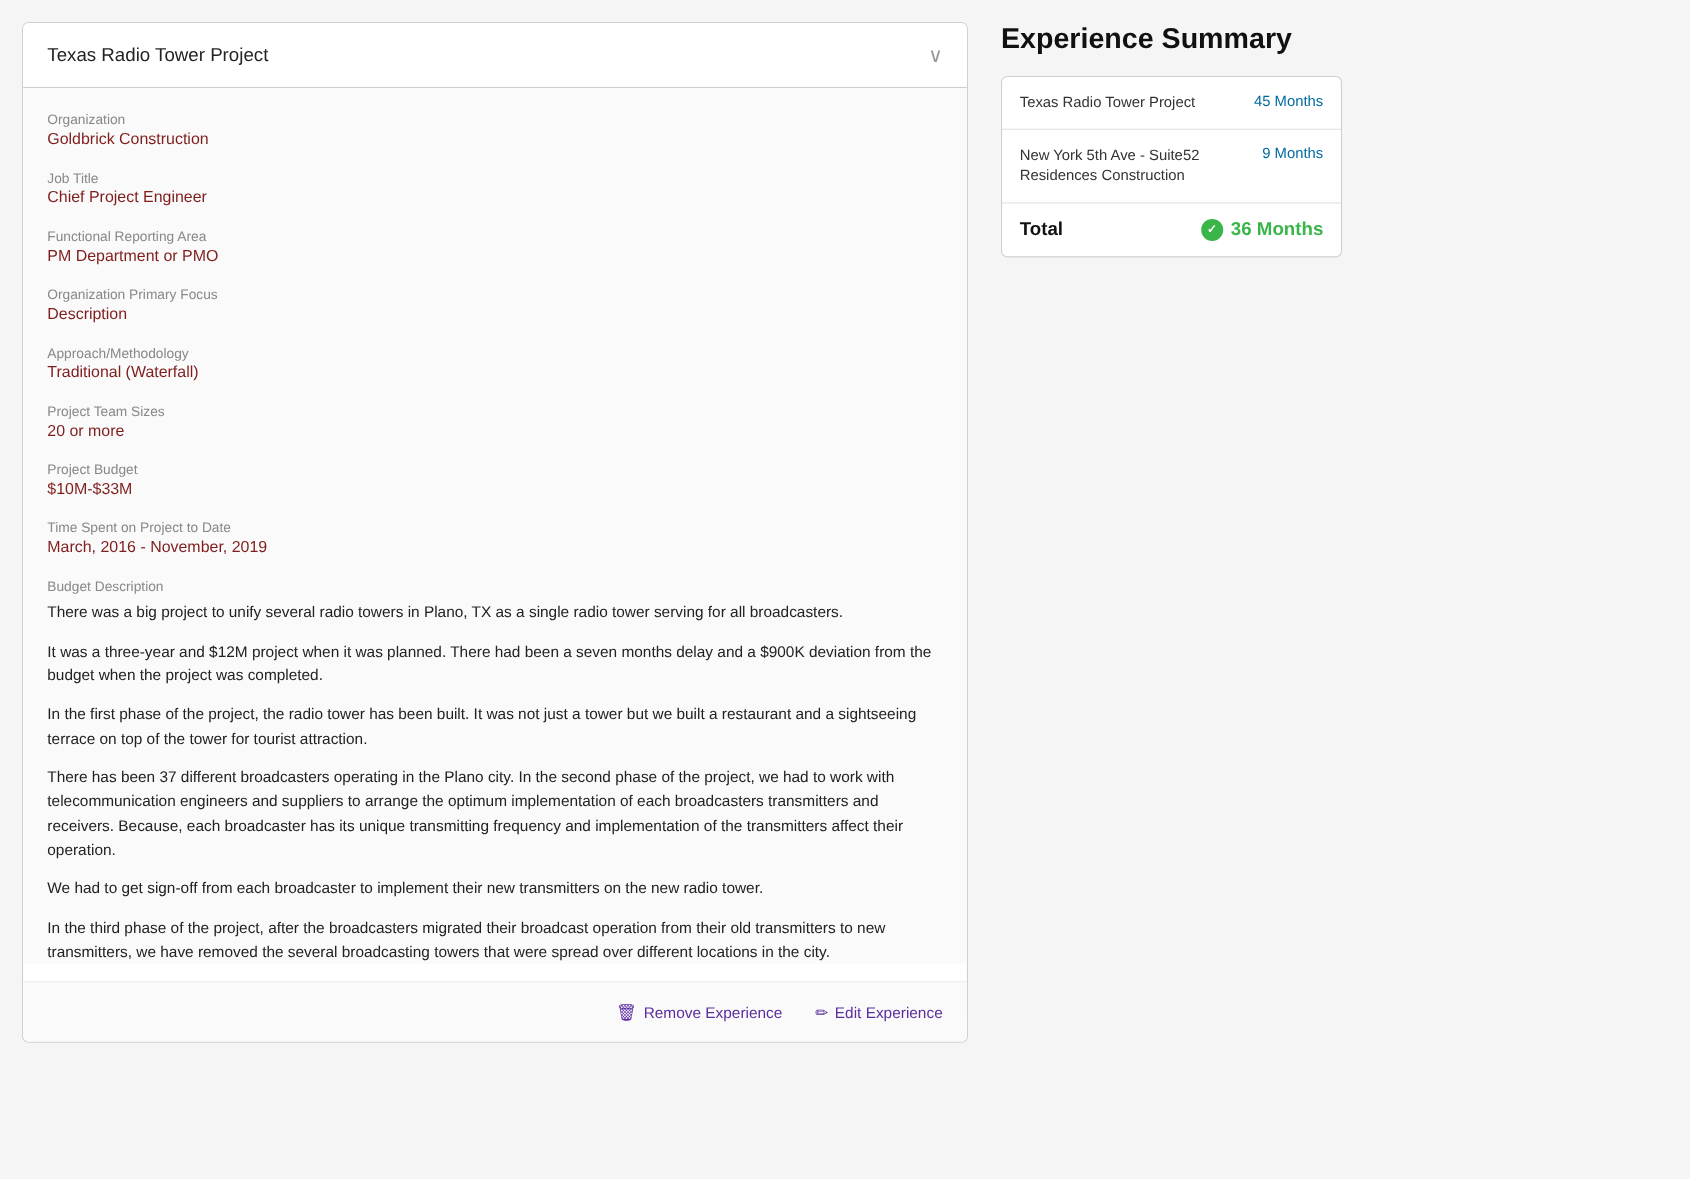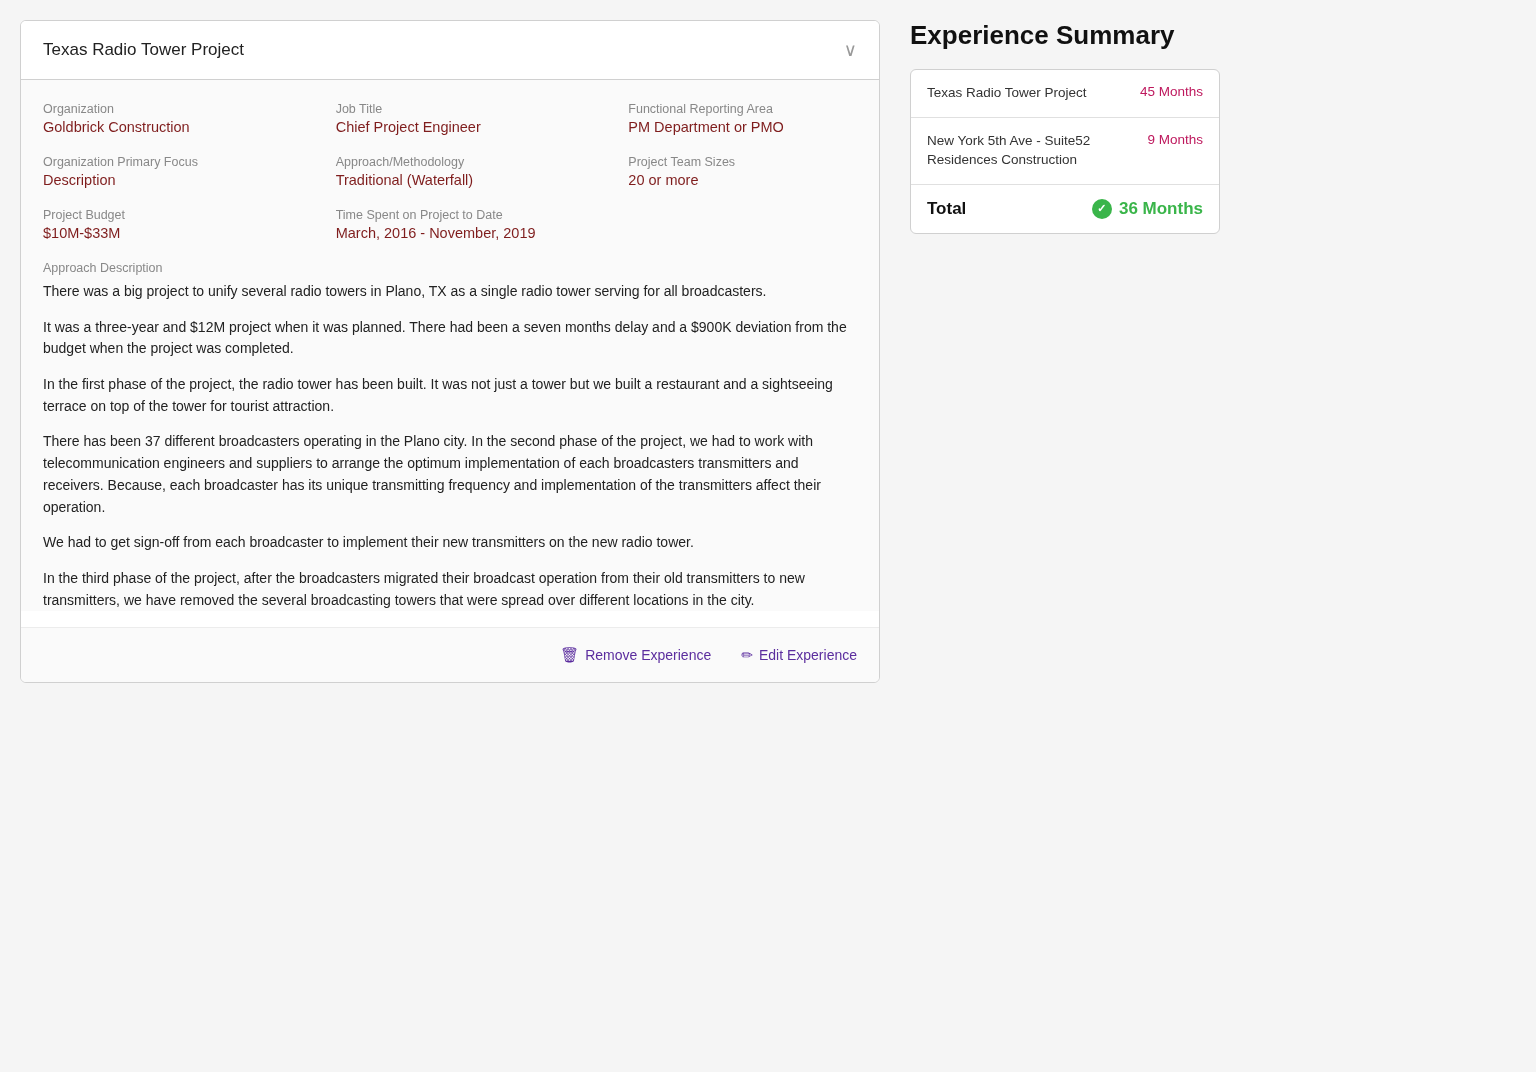--- a/index.html
+++ b/index.html
@@ -48,21 +48,21 @@
       cursor: pointer;
     }
 
     .project-body {
       padding: 22px 22px 0 22px;
       background: #fafafa;
     }
 
     .fields-grid {
       display: grid;
-      grid-template-columns: 1fr 1fr 1fr;
+      grid-template-columns: 1fr;
       gap: 20px 64px;
       margin-bottom: 20px;
     }
 
     .field-group {}
 
     .field-label {
       font-size: 12.5px;
       color: #888;
       margin-bottom: 3px;
@@ -152,21 +152,21 @@
     .summary-project-name {
       font-size: 13.5px;
       color: #333;
       flex: 1;
       padding-right: 10px;
       line-height: 1.4;
     }
 
     .summary-months {
       font-size: 13.5px;
-      color: #be185d;
+      color: #0369a1;
       white-space: nowrap;
     }
 
     .total-label {
       font-size: 17px;
       font-weight: 700;
       color: #111;
     }
 
     .total-value {
@@ -247,21 +247,21 @@
         </div>
 
         <div class="field-group">
           <div class="field-label">Time Spent on Project to Date</div>
           <div class="field-value">March, 2016 - November, 2019</div>
         </div>
 
       </div>
 
       <div class="project-description-section">
-        <div class="desc-label">Approach Description</div>
+        <div class="desc-label">Budget Description</div>
         <div class="desc-paragraph">There was a big project to unify several radio towers in Plano, TX as a single radio tower serving for all broadcasters.</div>
         <div class="desc-paragraph">It was a three-year and $12M project when it was planned. There had been a seven months delay and a $900K deviation from the budget when the project was completed.</div>
         <div class="desc-paragraph">In the first phase of the project, the radio tower has been built. It was not just a tower but we built a restaurant and a sightseeing terrace on top of the tower for tourist attraction.</div>
         <div class="desc-paragraph">There has been 37 different broadcasters operating in the Plano city. In the second phase of the project, we had to work with telecommunication engineers and suppliers to arrange the optimum implementation of each broadcasters transmitters and receivers. Because, each broadcaster has its unique transmitting frequency and implementation of the transmitters affect their operation.</div>
         <div class="desc-paragraph">We had to get sign-off from each broadcaster to implement their new transmitters on the new radio tower.</div>
         <div class="desc-paragraph">In the third phase of the project, after the broadcasters migrated their broadcast operation from their old transmitters to new transmitters, we have removed the several broadcasting towers that were spread over different locations in the city.</div>
       </div>
 
     </div>
 

